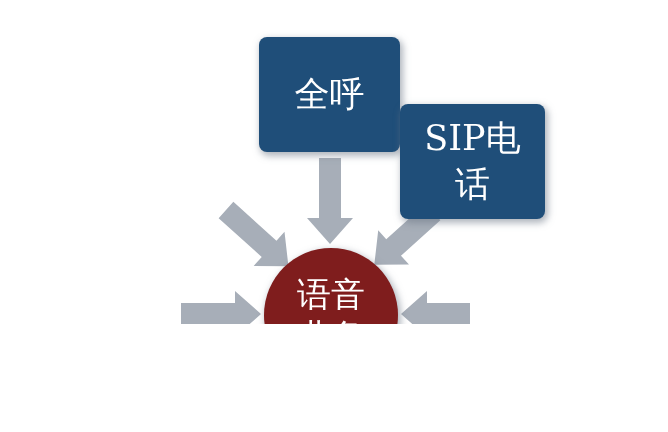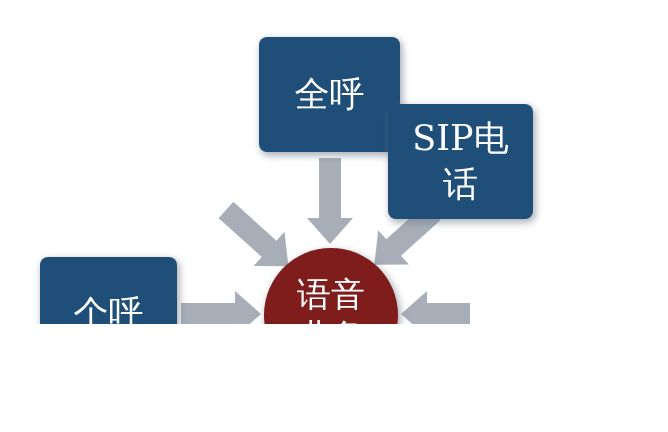--- a/index.html
+++ b/index.html
@@ -32,21 +32,21 @@
     justify-content: center;
     text-align: center;
     font-size: 35px;
     line-height: 1.3;
     box-shadow: 2px 3px 7px 1px rgba(110,120,135,0.55);
     padding: 0 8px;
     box-sizing: border-box;
   }
   .node-all-call        { left: 259px; top: 37px;  width: 141px; height: 115px; }
   .node-group-call      { left: 103px; top: 107px; width: 131px; height: 108px; }
-  .node-sip-phone       { left: 388px; top: 104px; width: 145px; height: 115px; }
+  .node-sip-phone       { left: 400px; top: 104px; width: 145px; height: 115px; }
   .node-individual-call { left: 40px;  top: 257px; width: 137px; height: 114px; }
   .node-priority-call   { left: 474px; top: 256px; width: 152px; height: 116px; }
   .node-center {
     position: absolute;
     left: 264px;
     top: 248px;
     width: 134px;
     height: 134px;
     border-radius: 50%;
     background: #7f1d1d;
@@ -86,23 +86,20 @@
 
   <div class="node node-all-call">
     <span class="wrap-label">全呼</span>
   </div>
 
 
   <div class="node node-sip-phone">
     <span class="wrap-label">SIP电话</span>
   </div>
 
-  <div class="node node-individual-call">
-    <span class="wrap-label">个呼</span>
-  </div>
 
 
   <div class="node-center">
     <span>语音
 业务</span>
   </div>
 
 </div>
 
 </body></html>

